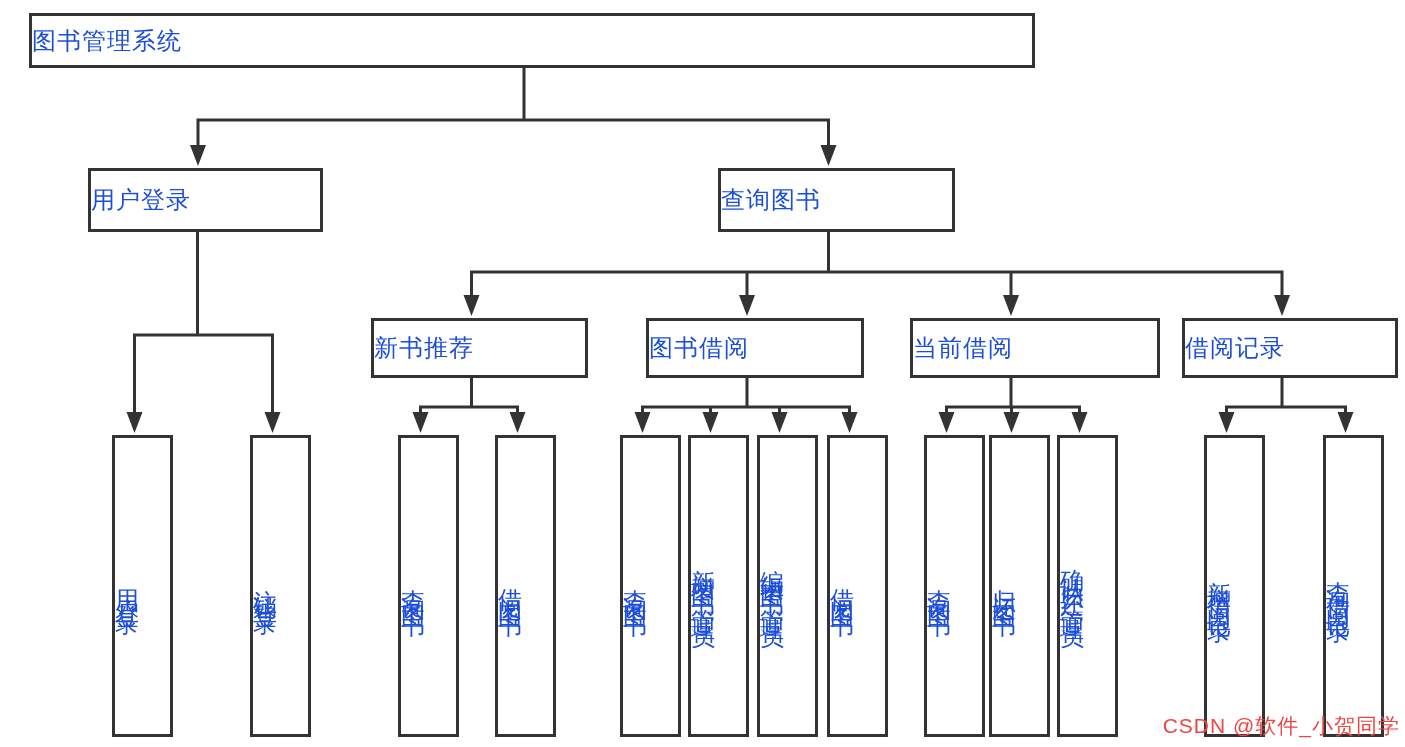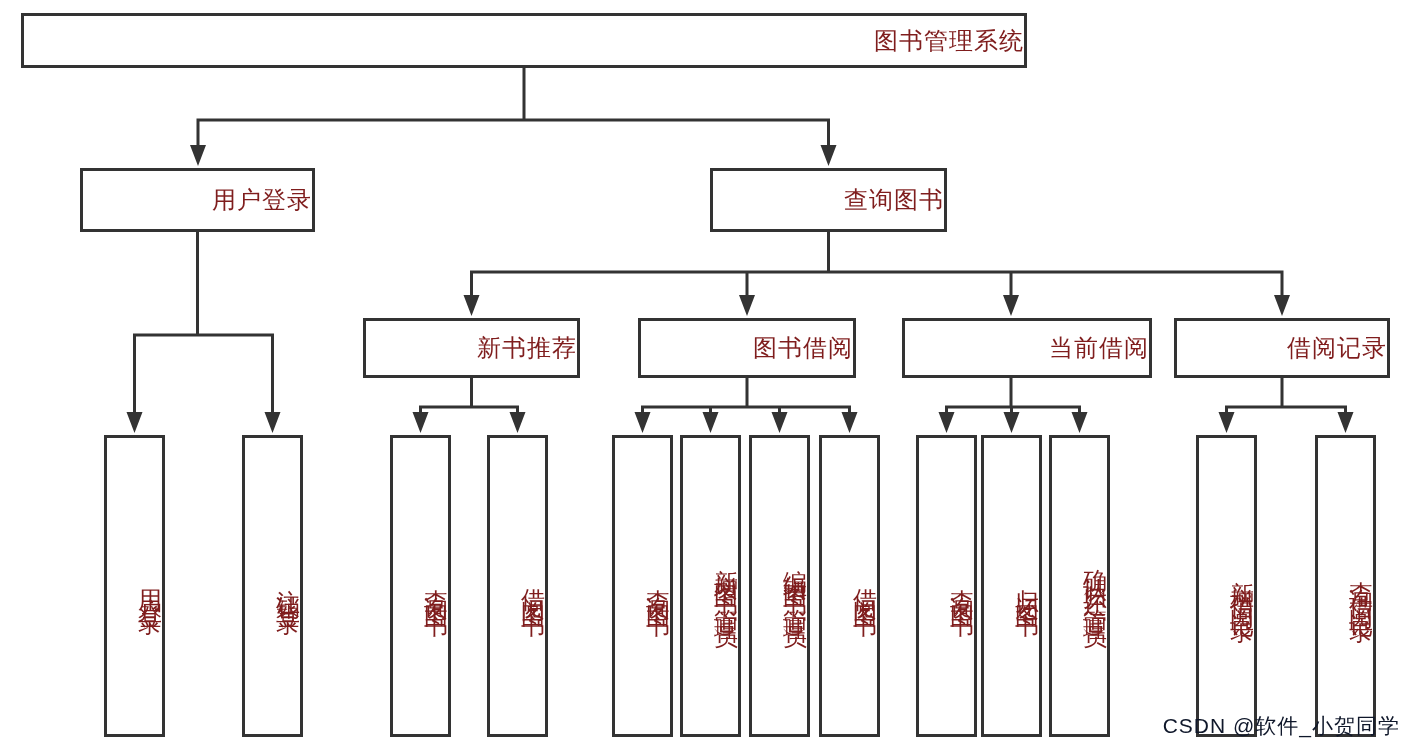--- a/index.html
+++ b/index.html
@@ -17,43 +17,44 @@
     width: 1405px; height: 747px;
     pointer-events: none;
   }
   .node {
     position: absolute;
     box-sizing: border-box;
     background: #ffffff;
     border: 3px solid #333333;
     display: flex;
     align-items: center;
-    justify-content: flex-end;
-    color: #7f1d1d;
+    justify-content: flex-start;
+    color: #1d4ed8;
+    margin-left: 8px;
   }
   .h-label {
     font-size: 24px;
     letter-spacing: 1px;
     white-space: nowrap;
   }
   .v-label {
     writing-mode: vertical-rl;
     text-orientation: mixed;
     font-size: 24px;
     letter-spacing: 8px;
     line-height: 1;
     white-space: nowrap;
   }
   
   .n-root  { left: 21px;  top: 13px;  width: 1006px; height: 55px; }
   .n-ul    { left: 80px;  top: 168px; width: 235px;  height: 64px; }
   .n-bm    { left: 710px; top: 168px; width: 237px;  height: 64px; }
   .lvl3    { top: 318px; height: 60px; }
   .n-nb    { left: 363px;  width: 217px; }
-  .n-bb    { left: 638px;  width: 218px; padding-left: 48px; }
+  .n-bb    { left: 638px;  width: 218px; }
   .n-cb    { left: 902px;  width: 250px; }
   .n-br    { left: 1174px; width: 216px; }
   .leaf    { top: 435px; height: 302px; width: 61px; }
   .lf-1  { left: 104px; }
   .lf-2  { left: 242px; }
   .lf-3  { left: 390px; }
   .lf-4  { left: 487px; }
   .lf-5  { left: 612px; }
   .lf-6  { left: 680px; }
   .lf-7  { left: 749px; }
@@ -61,21 +62,21 @@
   .lf-9  { left: 916px; }
   .lf-10 { left: 981px; }
   .lf-11 { left: 1049px; }
   .lf-12 { left: 1196px; }
   .lf-13 { left: 1315px; }
   .watermark {
     position: absolute;
     right: 5px;
     bottom: 7px;
     font-size: 21px;
-    color: #0f172a;
+    color: #ef4444;
     letter-spacing: 1px;
     white-space: nowrap;
   }
 </style>
 </head>
 <body>
 
 <div class="canvas">
 
   <svg class="edges" viewBox="0 0 1405 747" xmlns="http://www.w3.org/2000/svg">

